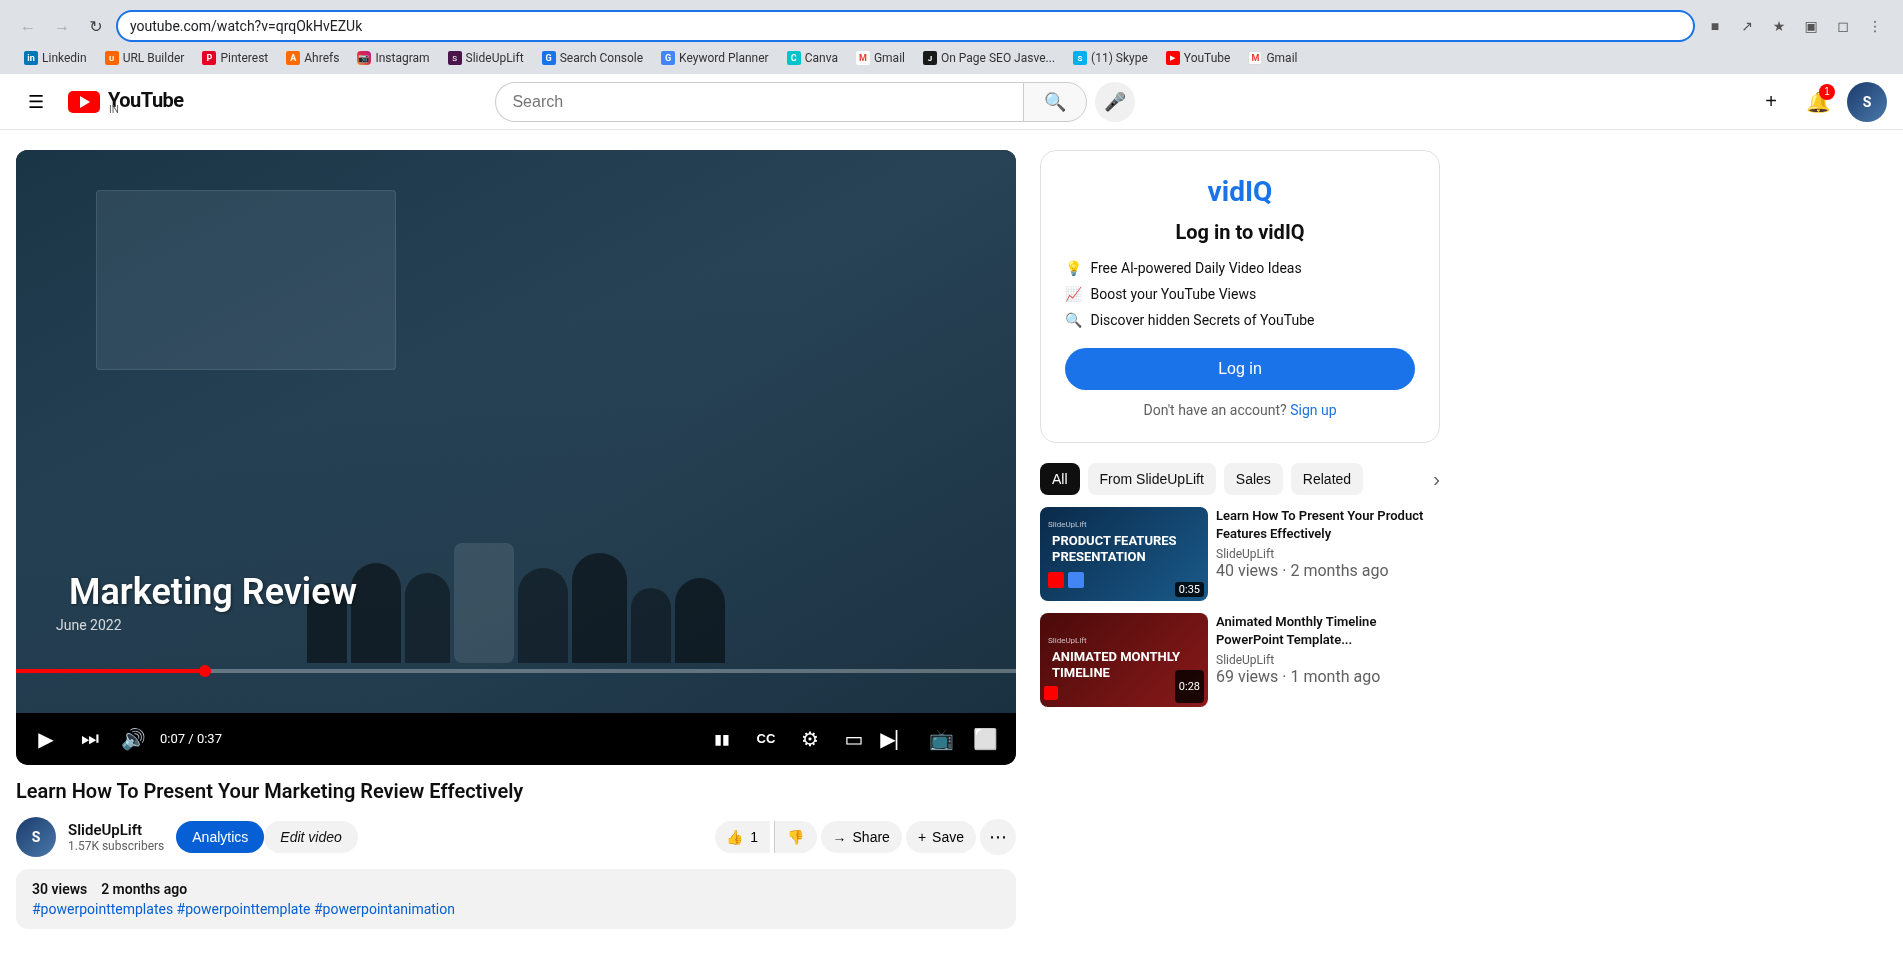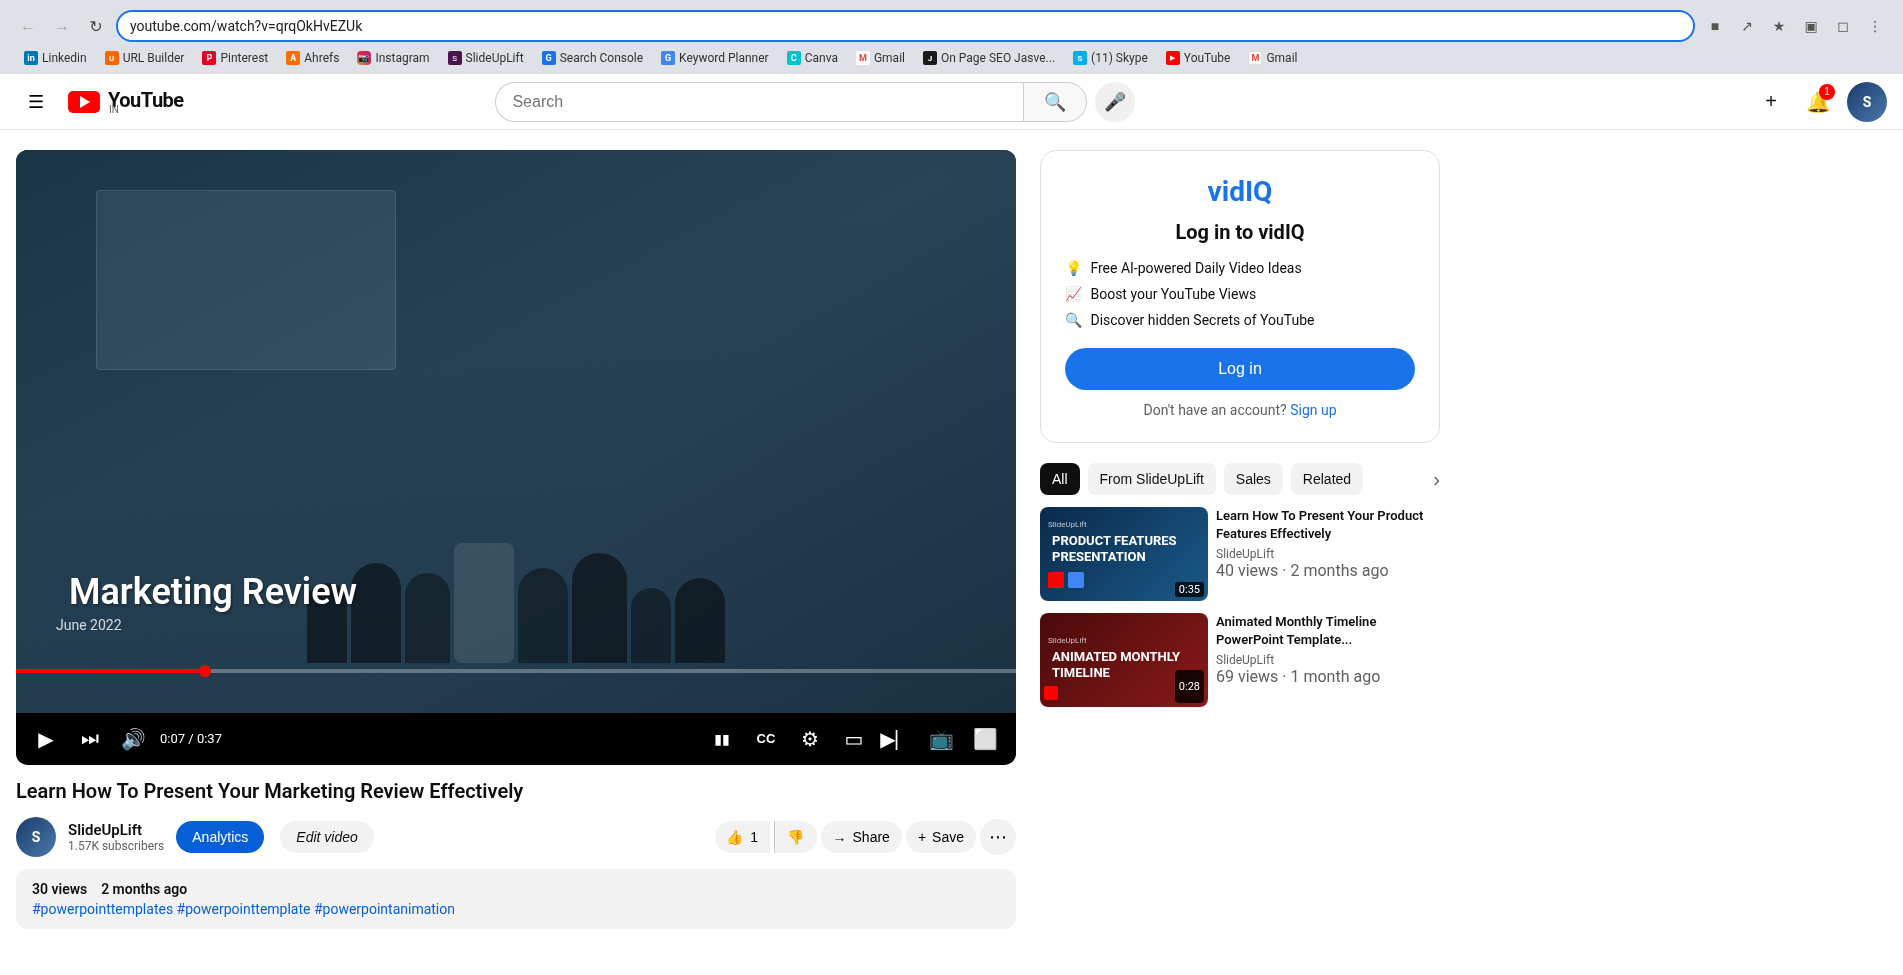--- a/index.html
+++ b/index.html
@@ -61,21 +61,21 @@
     .ctrl-spacer { flex: 1; }
 
     
     .video-info { margin-top: 12px; }
     .video-title { font-size: 20px; font-weight: 600; line-height: 1.4; }
     .video-meta-row { display: flex; align-items: center; justify-content: space-between; margin-top: 12px; }
     .channel-info { display: flex; align-items: center; gap: 12px; }
     .channel-avatar-placeholder { width: 40px; height: 40px; border-radius: 50%; background: linear-gradient(135deg, #1a3a6b, #4a7aab); display: flex; align-items: center; justify-content: center; color: #fff; font-size: 14px; font-weight: 700; }
     .channel-name { font-size: 15px; font-weight: 600; }
     .channel-subs { font-size: 12px; color: #606060; }
-    .action-buttons { display: flex; align-items: center; gap: 16px; }
+    .action-buttons { display: flex; align-items: center; gap: 0; }
     .btn-analytics { background: #065fd4; color: #fff; border: none; border-radius: 20px; padding: 8px 16px; font-size: 14px; font-weight: 500; cursor: pointer; }
     .btn-edit { background: #f2f2f2; color: #0f0f0f; border: none; border-radius: 20px; padding: 8px 16px; font-size: 14px; font-weight: 500; cursor: pointer; font-style: italic; }
     .video-actions { display: flex; align-items: center; gap: 4px; }
     .like-btn { display: flex; align-items: center; gap: 6px; background: #f2f2f2; border: none; border-radius: 20px 0 0 20px; padding: 8px 12px; font-size: 14px; cursor: pointer; }
     .dislike-btn { background: #f2f2f2; border: none; border-left: 1px solid #ccc; border-radius: 0 20px 20px 0; padding: 8px 12px; font-size: 14px; cursor: pointer; }
     .share-btn, .save-btn { display: flex; align-items: center; gap: 6px; background: #f2f2f2; border: none; border-radius: 20px; padding: 8px 12px; font-size: 14px; cursor: pointer; }
     .more-btn { background: #f2f2f2; border: none; border-radius: 50%; width: 36px; height: 36px; font-size: 18px; cursor: pointer; display: flex; align-items: center; justify-content: center; }
 
     .video-description { margin-top: 12px; background: #f2f2f2; border-radius: 12px; padding: 12px 16px; }
     .video-desc-meta { font-size: 14px; font-weight: 600; margin-bottom: 4px; }

